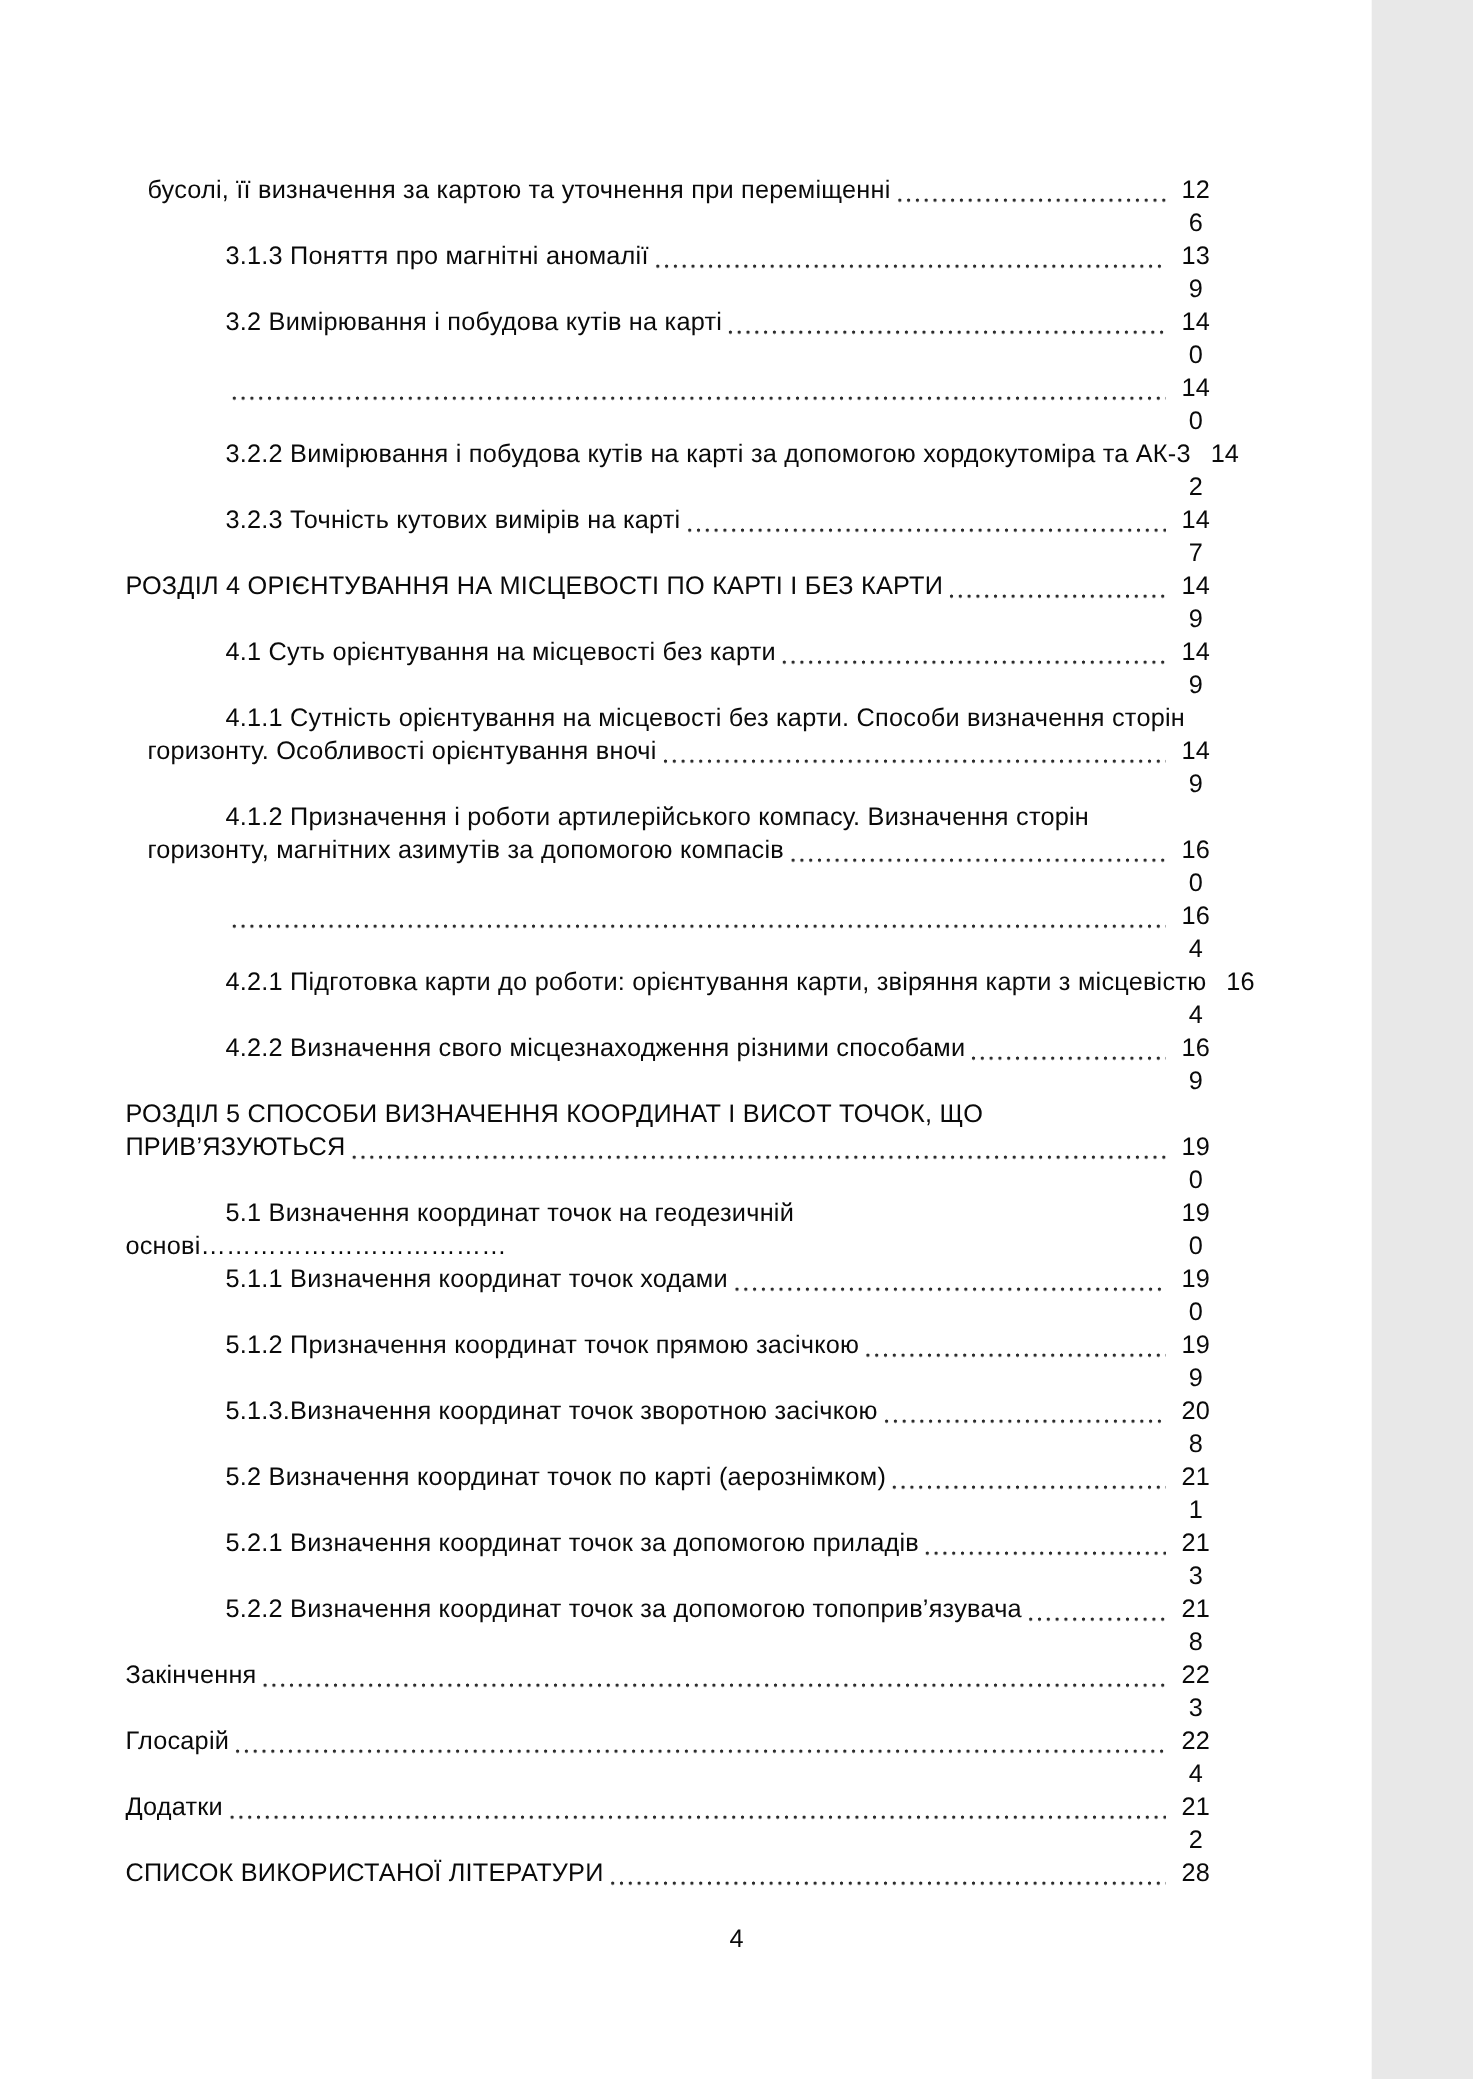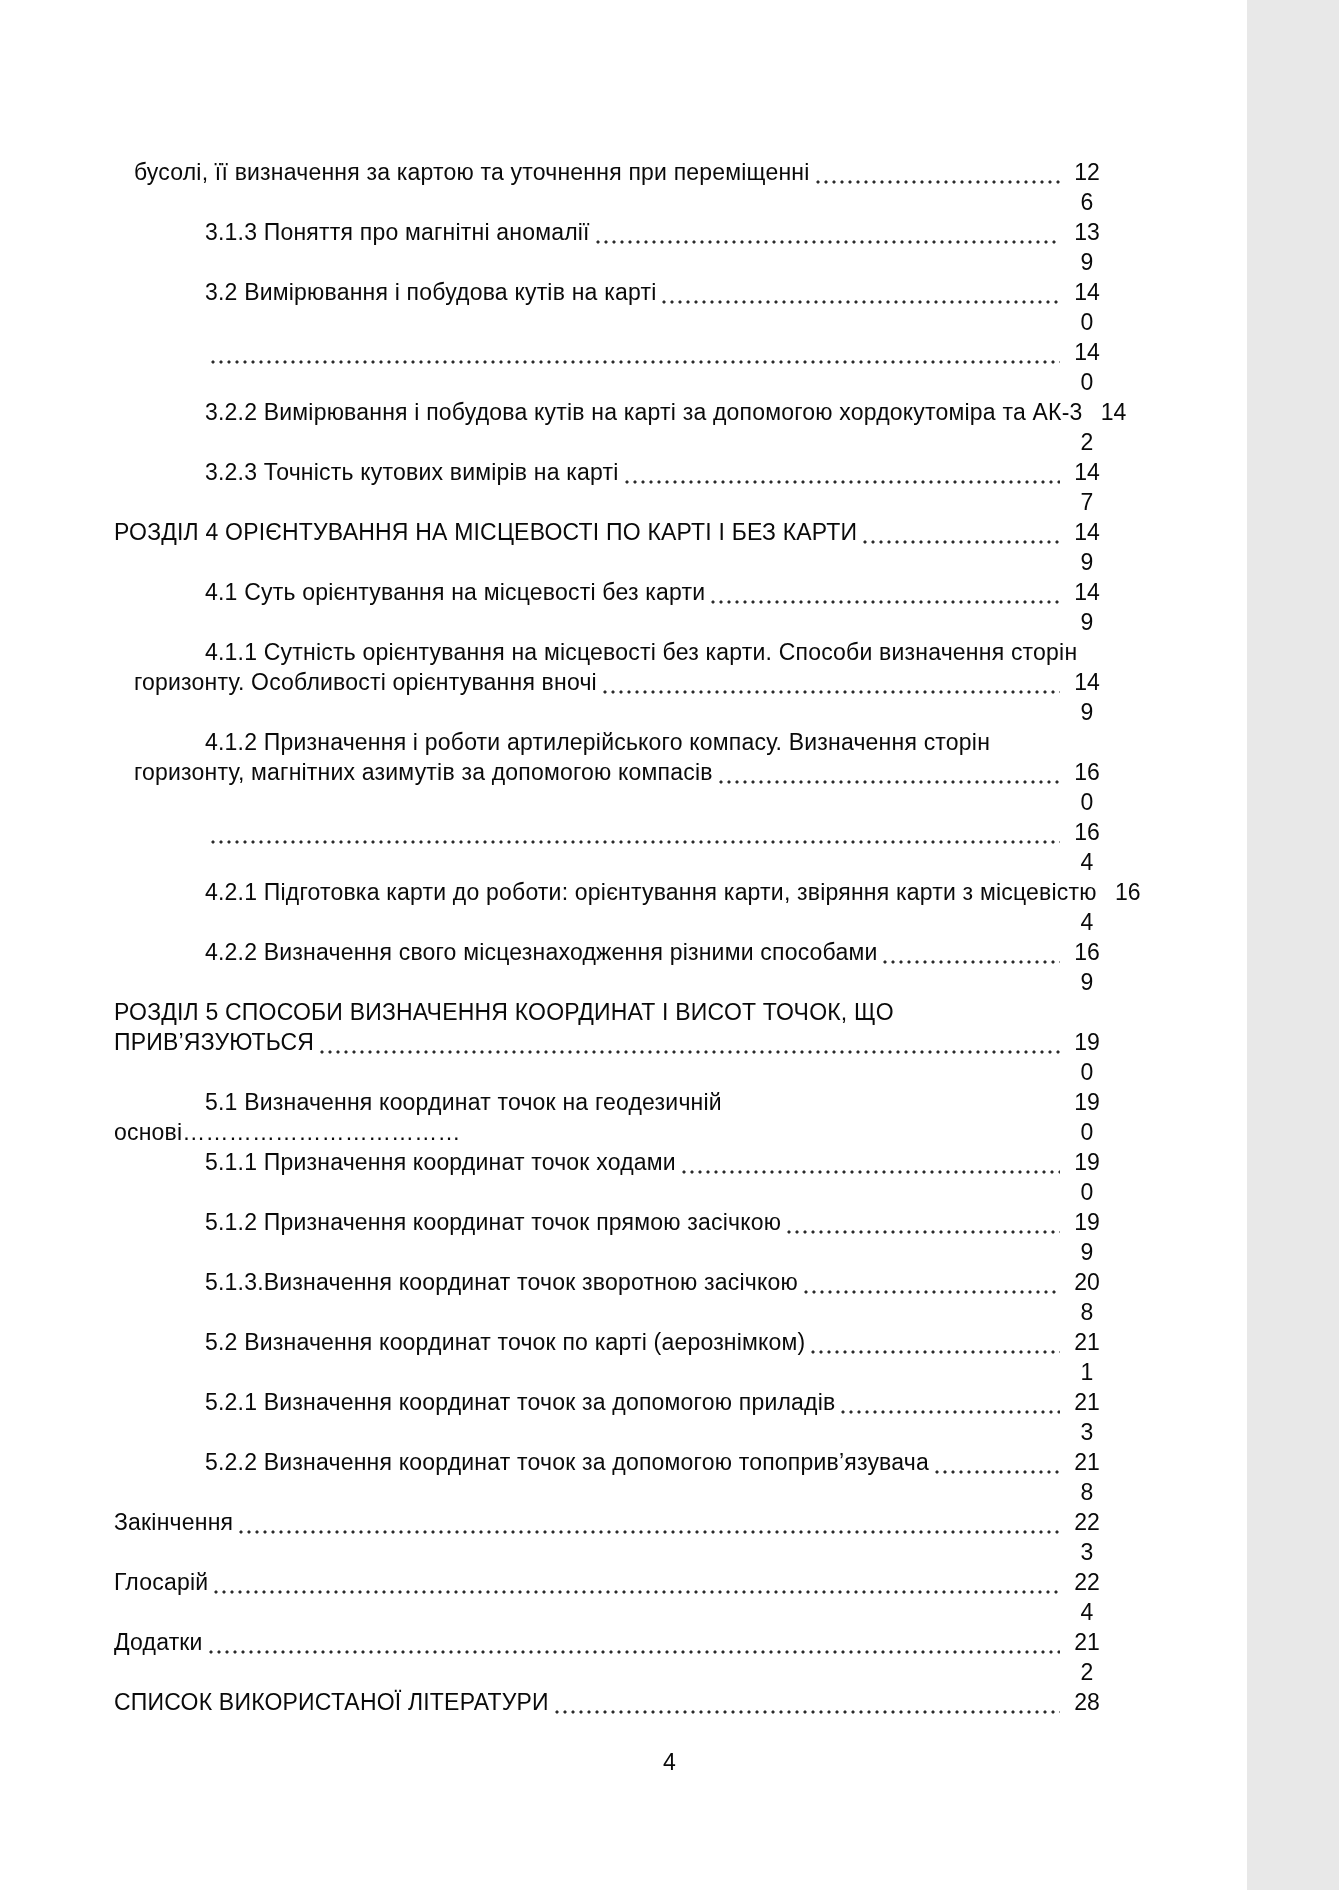--- a/index.html
+++ b/index.html
@@ -225,21 +225,21 @@
     <span class="title">5.1 Визначення координат точок на геодезичній</span>
     <span class="leader no-dots"></span>
     <span class="pagenum">19</span>
   </div>
       <div class="toc-line indent-margin">
     <span class="title">основі………………………………</span>
     <span class="leader no-dots"></span>
     <span class="pagenum">0</span>
   </div>
       <div class="toc-line indent-sub">
-    <span class="title">5.1.1 Призначення координат точок ходами</span>
+    <span class="title">5.1.1 Визначення координат точок ходами</span>
     <span class="leader"></span>
     <span class="pagenum">19</span>
   </div>
       <div class="toc-line indent-margin">
     <span class="title"></span>
     <span class="leader no-dots"></span>
     <span class="pagenum">0</span>
   </div>
       <div class="toc-line indent-sub">
     <span class="title">5.1.2 Призначення координат точок прямою засічкою</span>

